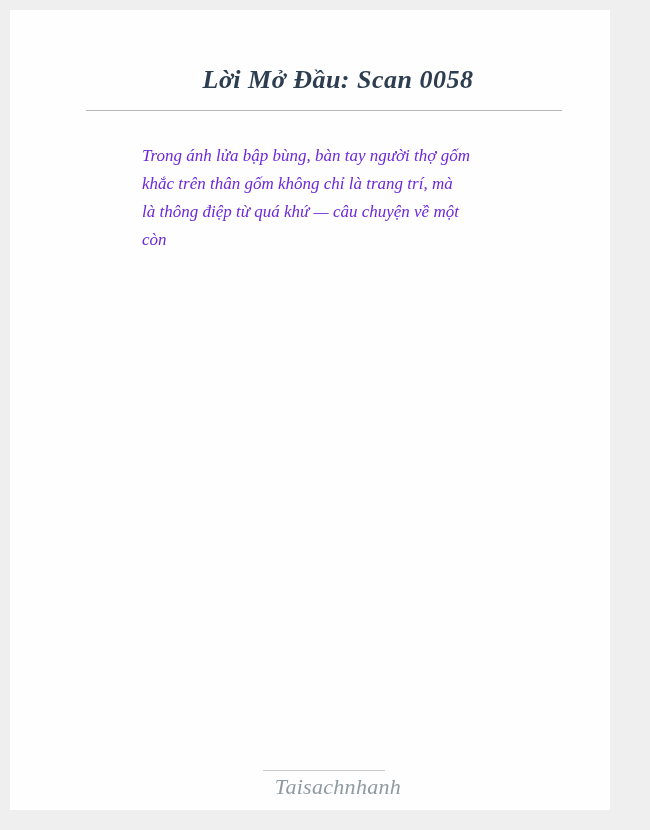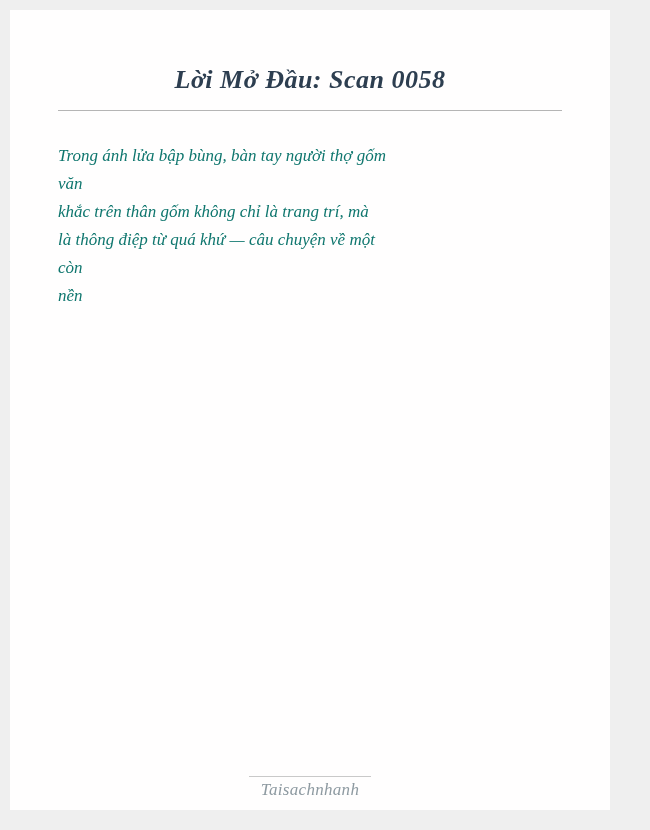--- a/index.html
+++ b/index.html
@@ -1,15 +1,15 @@
 <!DOCTYPE html>
 <html><head>
 <meta charset="utf-8">
 <style>
-  * { box-sizing: border-box; }
+  * { box-sizing: border-box; padding-left: 28px; }
   html, body {
     margin: 0;
     padding: 0;
     width: 650px;
     height: 830px;
     background: #efefef;
     font-family: "Liberation Serif", "DejaVu Serif", serif;
     overflow: hidden;
   }
   .canvas {
@@ -39,63 +39,61 @@
     border: none;
     border-top: 1px solid #b5b5b5;
     margin: 15px 48px 0 48px;
     height: 0;
   }
   .body-text {
     margin: 31px 48px 0 48px;
     font-style: italic;
     font-size: 17px;
     line-height: 28px;
-    color: #0f766e;
+    color: #6d28d9;
   }
   .body-line {
     white-space: nowrap;
   }
   .page-footer {
     position: absolute;
     left: 0;
     right: 0;
     bottom: 10px;
     text-align: center;
   }
   .footer-divider {
     border: none;
     border-top: 1px solid #c9c9c9;
     width: 122px;
     margin: 0 auto 3px auto;
     height: 0;
   }
   .footer-signature {
     font-style: italic;
-    font-size: 17px;
+    font-size: 22px;
     color: #8e9aa1;
     letter-spacing: 0.3px;
   }
 </style>
 </head>
 <body>
 
 <div class="canvas">
   <div class="page">
 
     <h1 class="page-title">Lời Mở Đầu: Scan 0058</h1>
 
     <hr class="title-divider">
 
     <div class="body-text">
       <div class="body-line">Trong ánh lửa bập bùng, bàn tay người thợ gốm</div>
-      <div class="body-line">văn</div>
       <div class="body-line">khắc trên thân gốm không chỉ là trang trí, mà</div>
       <div class="body-line">là thông điệp từ quá khứ — câu chuyện về một</div>
       <div class="body-line">còn</div>
-      <div class="body-line">nền</div>
     </div>
 
     <div class="page-footer">
       <hr class="footer-divider">
       <div class="footer-signature">Taisachnhanh</div>
     </div>
 
   </div>
 </div>
 

